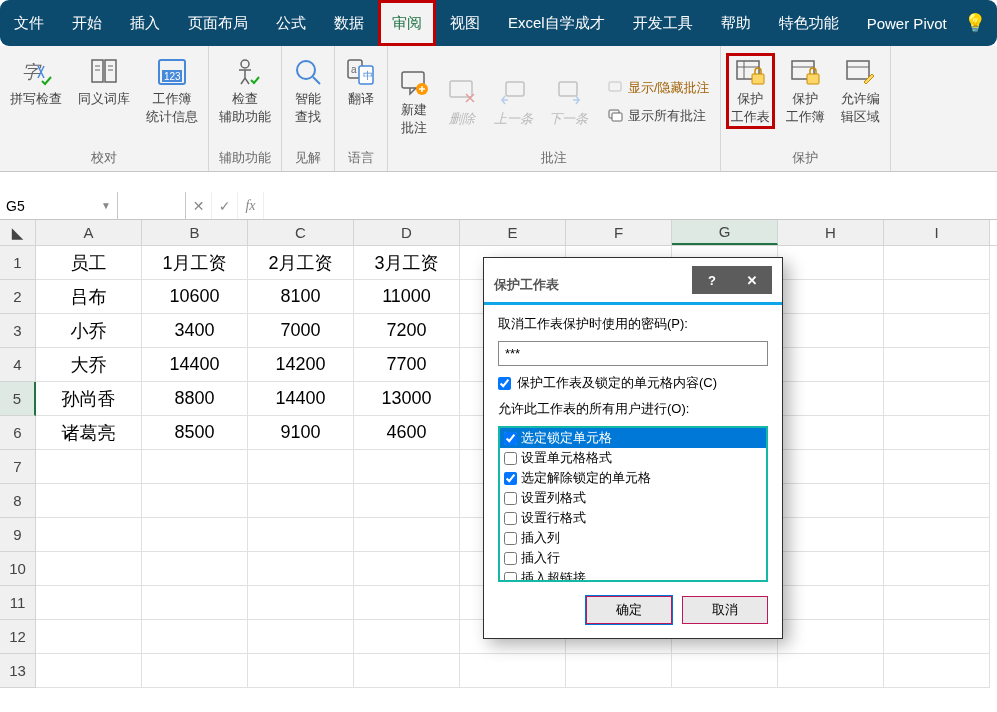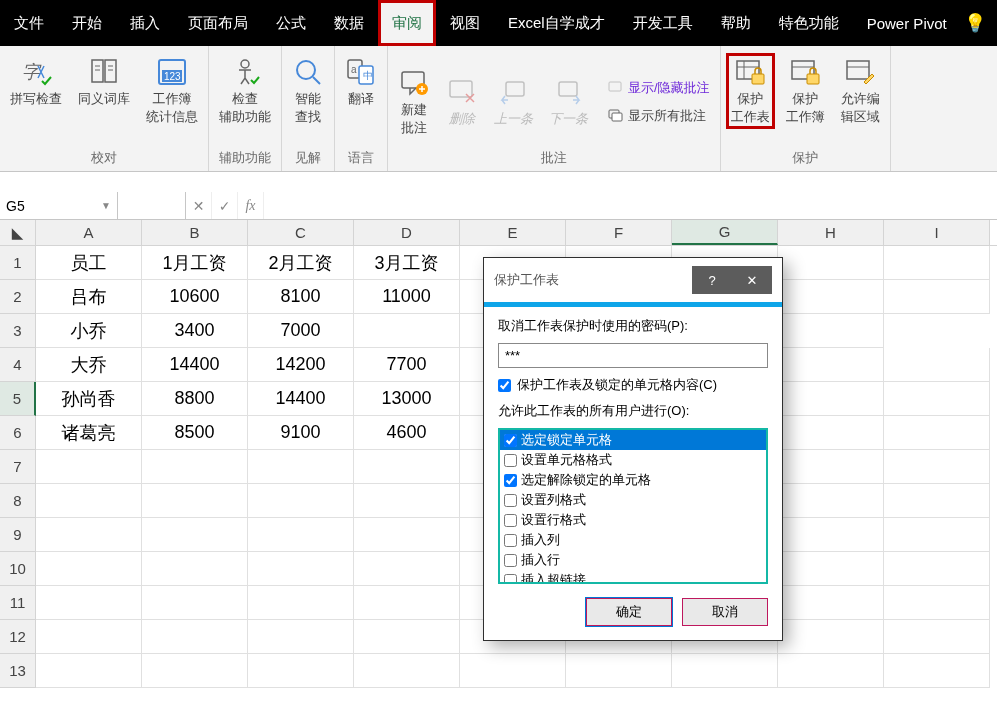--- a/index.html
+++ b/index.html
@@ -1,35 +1,35 @@
 <!DOCTYPE html>
 <html><head>
 <meta charset="utf-8">
 <style>
 * { box-sizing: border-box; margin: 0; padding: 0; font-family: "Microsoft YaHei", "Segoe UI", sans-serif; }
 body { background: #fff; width: 997px; height: 712px; overflow: hidden; position: relative; }
 
 
-.ribbon-tabs { background: #000000; color: #fff; height: 46px; display: flex; align-items: center; }
+.ribbon-tabs { background: #0c4a6e; color: #fff; height: 46px; display: flex; align-items: center; border-radius: 9px; }
 .ribbon-tab { padding: 0 14px; height: 46px; display: flex; align-items: center; font-size: 15px; cursor: pointer; }
 .ribbon-tab.active { background: #f3f3f3; color: #217346; outline: 3px solid #c00000; outline-offset: -3px; }
 .ribbon-tell { margin-left: auto; padding-right: 10px; font-size: 18px; cursor: pointer; }
 
 
 .ribbon { background: #f3f3f3; border-bottom: 1px solid #c6c6c6; height: 126px; display: flex; }
 .group { border-right: 1px solid #d6d6d6; padding: 4px 6px 0 6px; display: flex; flex-direction: column; align-items: center; justify-content: space-between; height: 100%; }
 .group-body { display: flex; align-items: flex-start; gap: 8px; flex: 1; padding-top: 4px; }
 .group-label { font-size: 13px; color: #6a6a6a; text-align: center; padding-bottom: 4px; }
 .btn-lg { display: flex; flex-direction: column; align-items: center; gap: 2px; padding: 2px 4px; cursor: pointer; font-size: 13px; color: #444; text-align: center; }
 .btn-lg .ic { width: 32px; height: 32px; display: flex; align-items: center; justify-content: center; }
 .btn-disabled { color: #bbb; font-style: italic; }
 .btn-disabled svg { opacity: 0.35; }
 .btn-sm { display: flex; align-items: center; gap: 4px; font-size: 13px; color: #444; padding: 2px 4px; cursor: pointer; }
 .btn-sm svg { width: 16px; height: 16px; }
-.btn-sm.disabled { color: #6d28d9; }
+.btn-sm.disabled { color: #a16207; }
 .btn-sm.disabled svg { opacity: .35; }
 .highlight-red { outline: 3px solid #c00000; outline-offset: -2px; }
 
 
 .formula-bar { height: 28px; border-bottom: 1px solid #c6c6c6; display: flex; align-items: stretch; background: #fff; margin-top: 20px; }
 .name-box { width: 118px; border-right: 1px solid #c6c6c6; display: flex; align-items: center; padding: 0 6px; font-size: 14px; position: relative; }
 .name-box .dd { margin-left: auto; font-size: 10px; color: #888; }
 .fb-btn { width: 26px; border-right: 1px solid #eee; display: flex; align-items: center; justify-content: center; color: #888; font-size: 14px; cursor: pointer; }
 .fx { font-style: italic; font-family: "Times New Roman", serif; }
 .formula-input { flex: 1; border: none; padding: 0 8px; font-size: 14px; }
@@ -40,21 +40,21 @@
 .col-header, .select-all { border-right: 1px solid #d4d4d4; background: #f0f0f0; display: flex; align-items: center; justify-content: center; font-size: 15px; color: #444; }
 .col-header.active { background: #dfe9e3; border-bottom: 2px solid #217346; }
 .row { display: grid; grid-template-columns: 36px repeat(9, 106px); height: 34px; }
 .row-header { border-right: 1px solid #d4d4d4; border-bottom: 1px solid #d4d4d4; background: #f0f0f0; display: flex; align-items: center; justify-content: center; font-size: 15px; color: #444; }
 .row-header.active { background: #dfe9e3; border-right: 2px solid #217346; }
 .cell { border-right: 1px solid #e0e0e0; border-bottom: 1px solid #e0e0e0; display: flex; align-items: center; justify-content: center; font-size: 18px; font-family: "SimSun", "Microsoft YaHei", sans-serif; color: #000; }
 .cell.selected { outline: 2px solid #217346; outline-offset: -1px; background: #fff; z-index: 2; }
 
 
 .dialog { position: absolute; left: 483px; top: 257px; width: 300px; background: #fff; border: 1px solid #2f2f2f; box-shadow: 6px 6px 16px rgba(0,0,0,0.3); z-index: 10; }
-.dlg-title { background: #fff; padding: 8px 10px; display: flex; align-items: center; border-bottom: 5px solid #0ea5e9; }
+.dlg-title { background: #fff; padding: 8px 10px; display: flex; align-items: flex-end; border-bottom: 3px solid #0ea5e9; font-weight: bold; }
 .dlg-title-text { font-size: 13px; color: #555; }
 .dlg-title-btn { width: 40px; height: 28px; display: flex; align-items: center; justify-content: center; background: #5c5c5c; color: #fff; cursor: pointer; font-size: 13px; }
 .dlg-body { padding: 10px 14px 4px 14px; font-size: 13px; display: flex; flex-direction: column; gap: 8px; }
 .dlg-input { width: 100%; padding: 4px 6px; border: 1px solid #888; font-size: 13px; }
 .chk-row { display: flex; align-items: center; gap: 6px; }
 .perm-list { border: 2px solid #14b8a6; height: 156px; overflow-y: scroll; font-size: 13px; }
 .perm-item { display: flex; align-items: center; gap: 4px; padding: 1px 4px; }
 .perm-item.sel { background: #0078d7; color: #fff; }
 .dlg-buttons { padding: 10px 14px 14px; display: flex; justify-content: flex-end; gap: 10px; }
 .dlg-btn { width: 86px; height: 28px; border: 1px solid #be185d; background: #e9e9e9; font-size: 13px; cursor: pointer; }
@@ -330,20 +330,21 @@
         <div class="cell"></div>
         <div class="cell"></div>
         <div class="cell"></div>
         <div class="cell"></div>
       </div>
       <div class="row">
         <div class="row-header">3</div>
         <div class="cell">小乔</div>
         <div class="cell">3400</div>
         <div class="cell">7000</div>
+        <div class="cell">7200</div>
         <div class="cell"></div>
         <div class="cell"></div>
         <div class="cell"></div>
         <div class="cell"></div>
         <div class="cell"></div>
       </div>
       <div class="row">
         <div class="row-header">4</div>
         <div class="cell">大乔</div>
         <div class="cell">14400</div>

